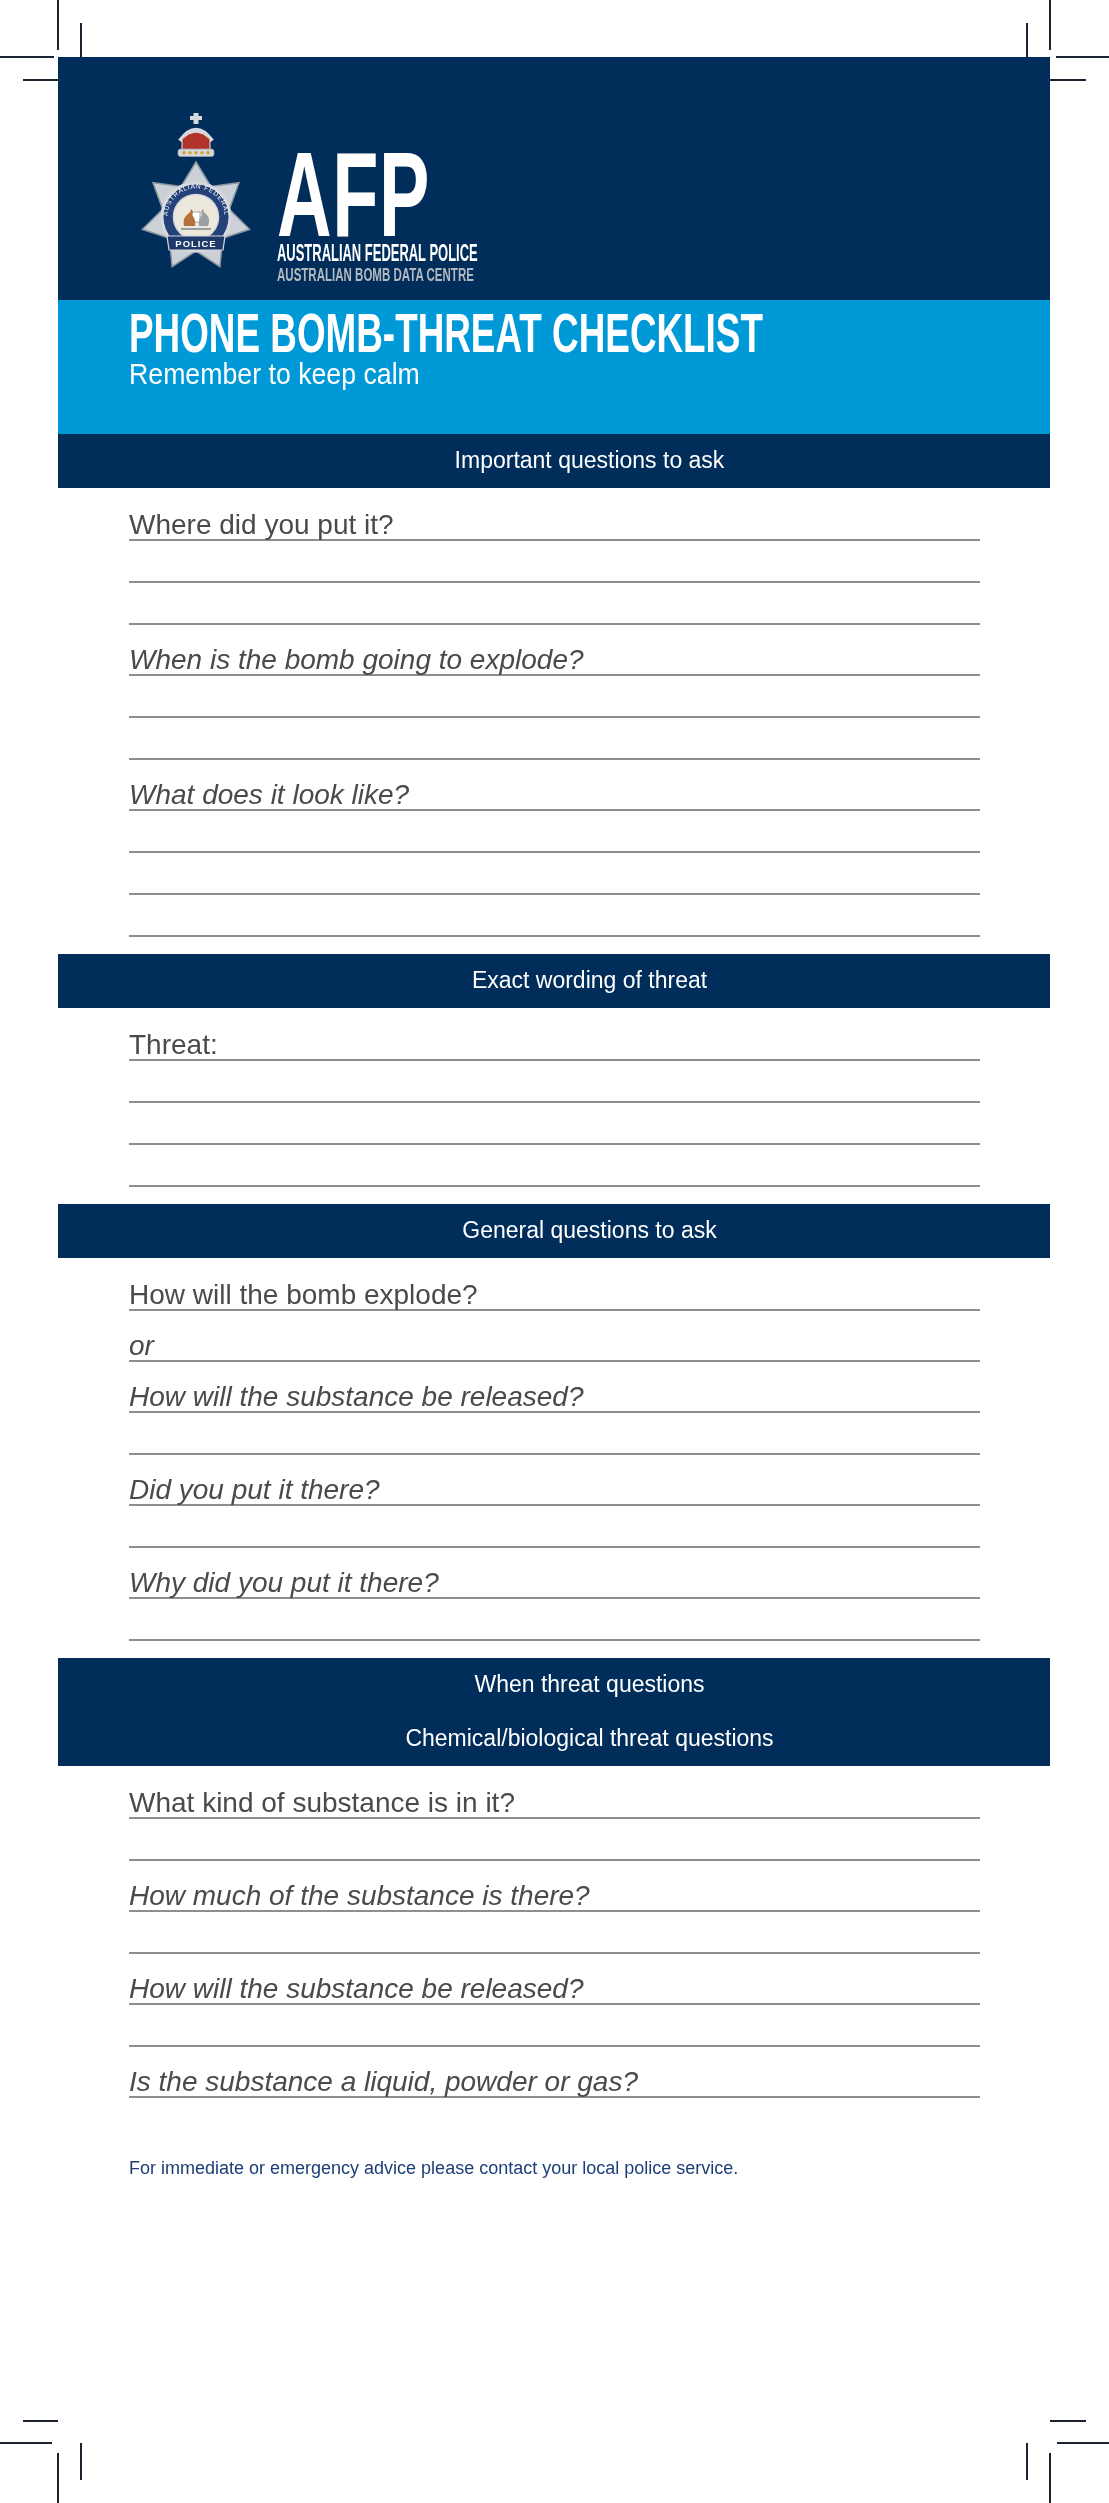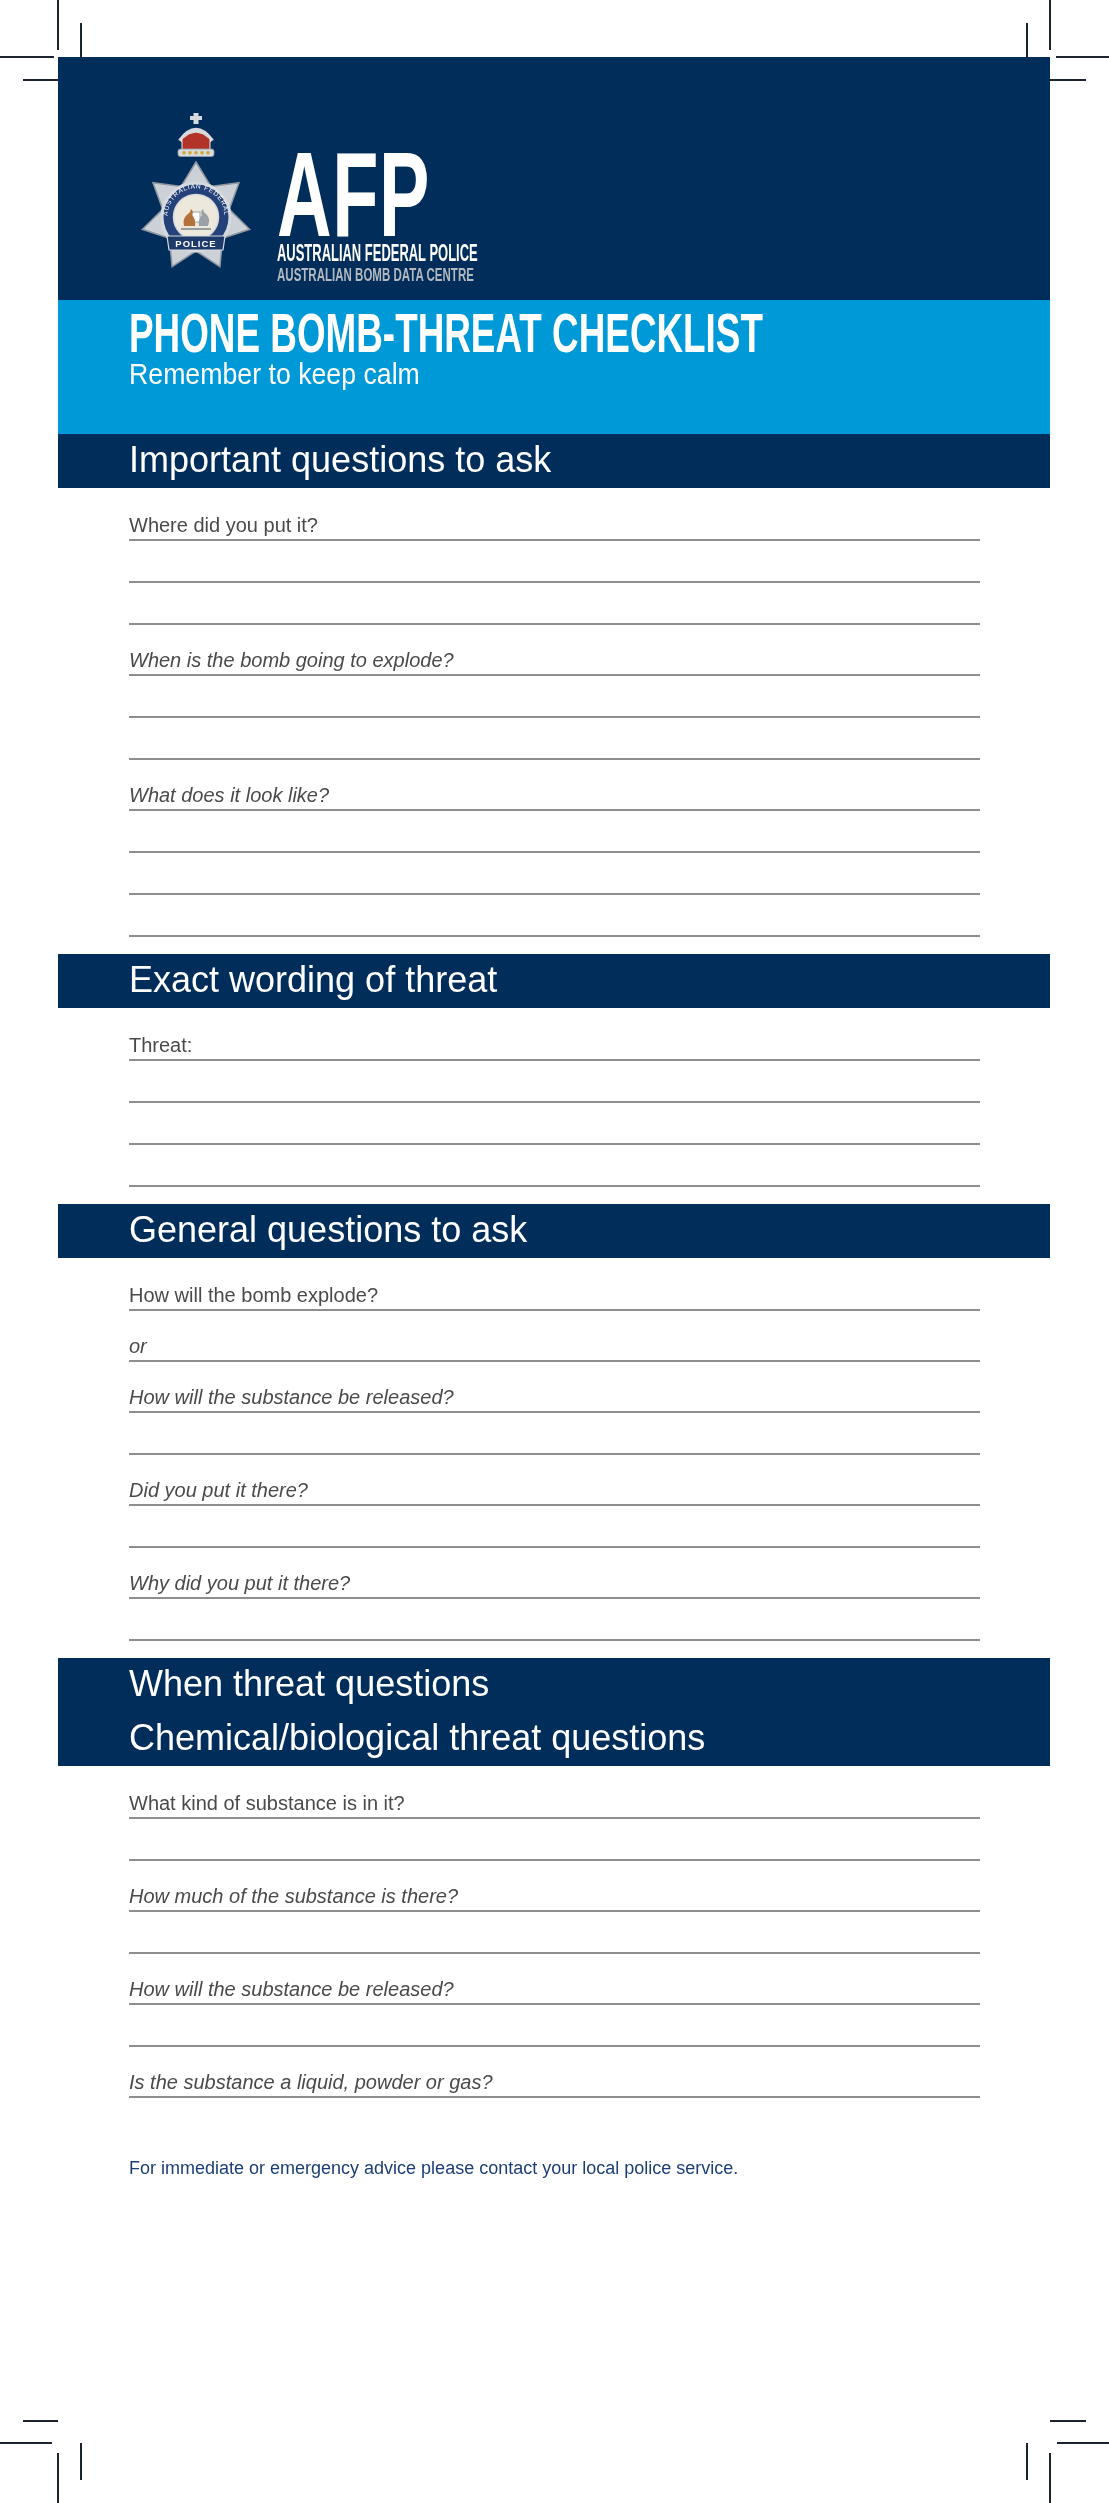--- a/index.html
+++ b/index.html
@@ -35,23 +35,23 @@
 
   
   .masthead{position:relative;height:134px;background:var(--cyan);}
   .m-title{position:absolute;left:71px;top:8px;font-size:55px;font-weight:bold;color:#fff;
            line-height:50px;transform:scaleX(0.67);transform-origin:left top;white-space:nowrap;}
   .m-sub{position:absolute;left:71px;top:56px;font-size:30px;color:#fff;line-height:36px;
          transform:scaleX(0.89);transform-origin:left top;white-space:nowrap;}
 
   
   .band{height:54px;background:var(--navy);}
-  .band-title{padding-left:71px;font-size:36px;line-height:52px;color:#fff;white-space:nowrap;}
+  .band-title{padding-left:71px;font-size:23px;line-height:52px;color:#fff;white-space:nowrap;text-align:center;}
   .section-body{padding:26px 70px 17px 71px;}
-  .q-label{font-size:20px;line-height:22px;color:var(--text);}
+  .q-label{font-size:28px;line-height:22px;color:var(--text);}
   .rule{height:0;border-bottom:2px solid var(--rule);}
   .q-label + .rule{margin-top:3px;}
   .rule + .rule{margin-top:40px;}
   .rule + .q-label{margin-top:24px;font-style:italic;}
 
   .footer-note{margin:40px 70px 0 71px;font-size:18px;line-height:26px;color:var(--footer);}
 </style>
 </head>
 <body>
 

